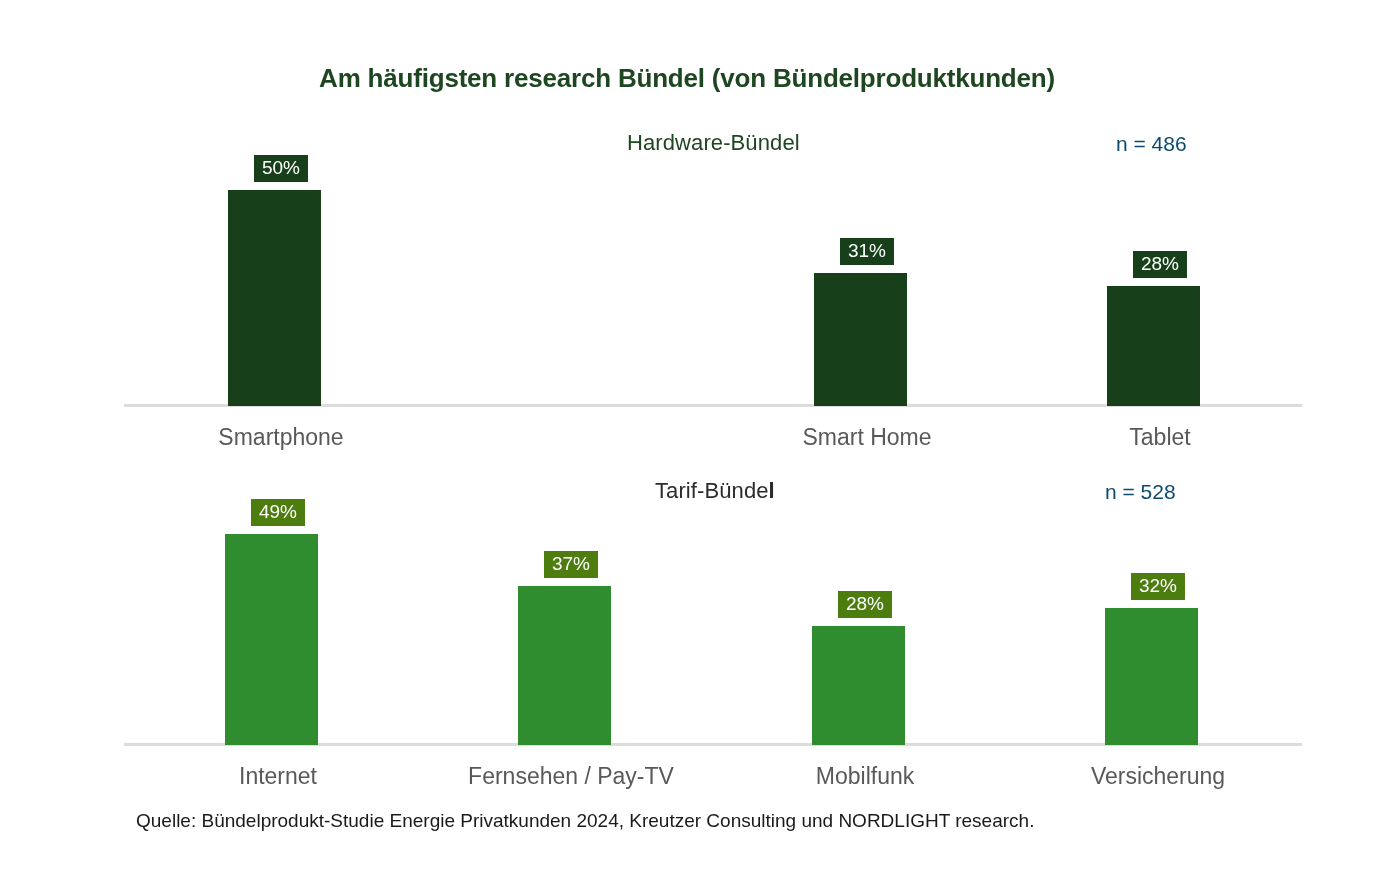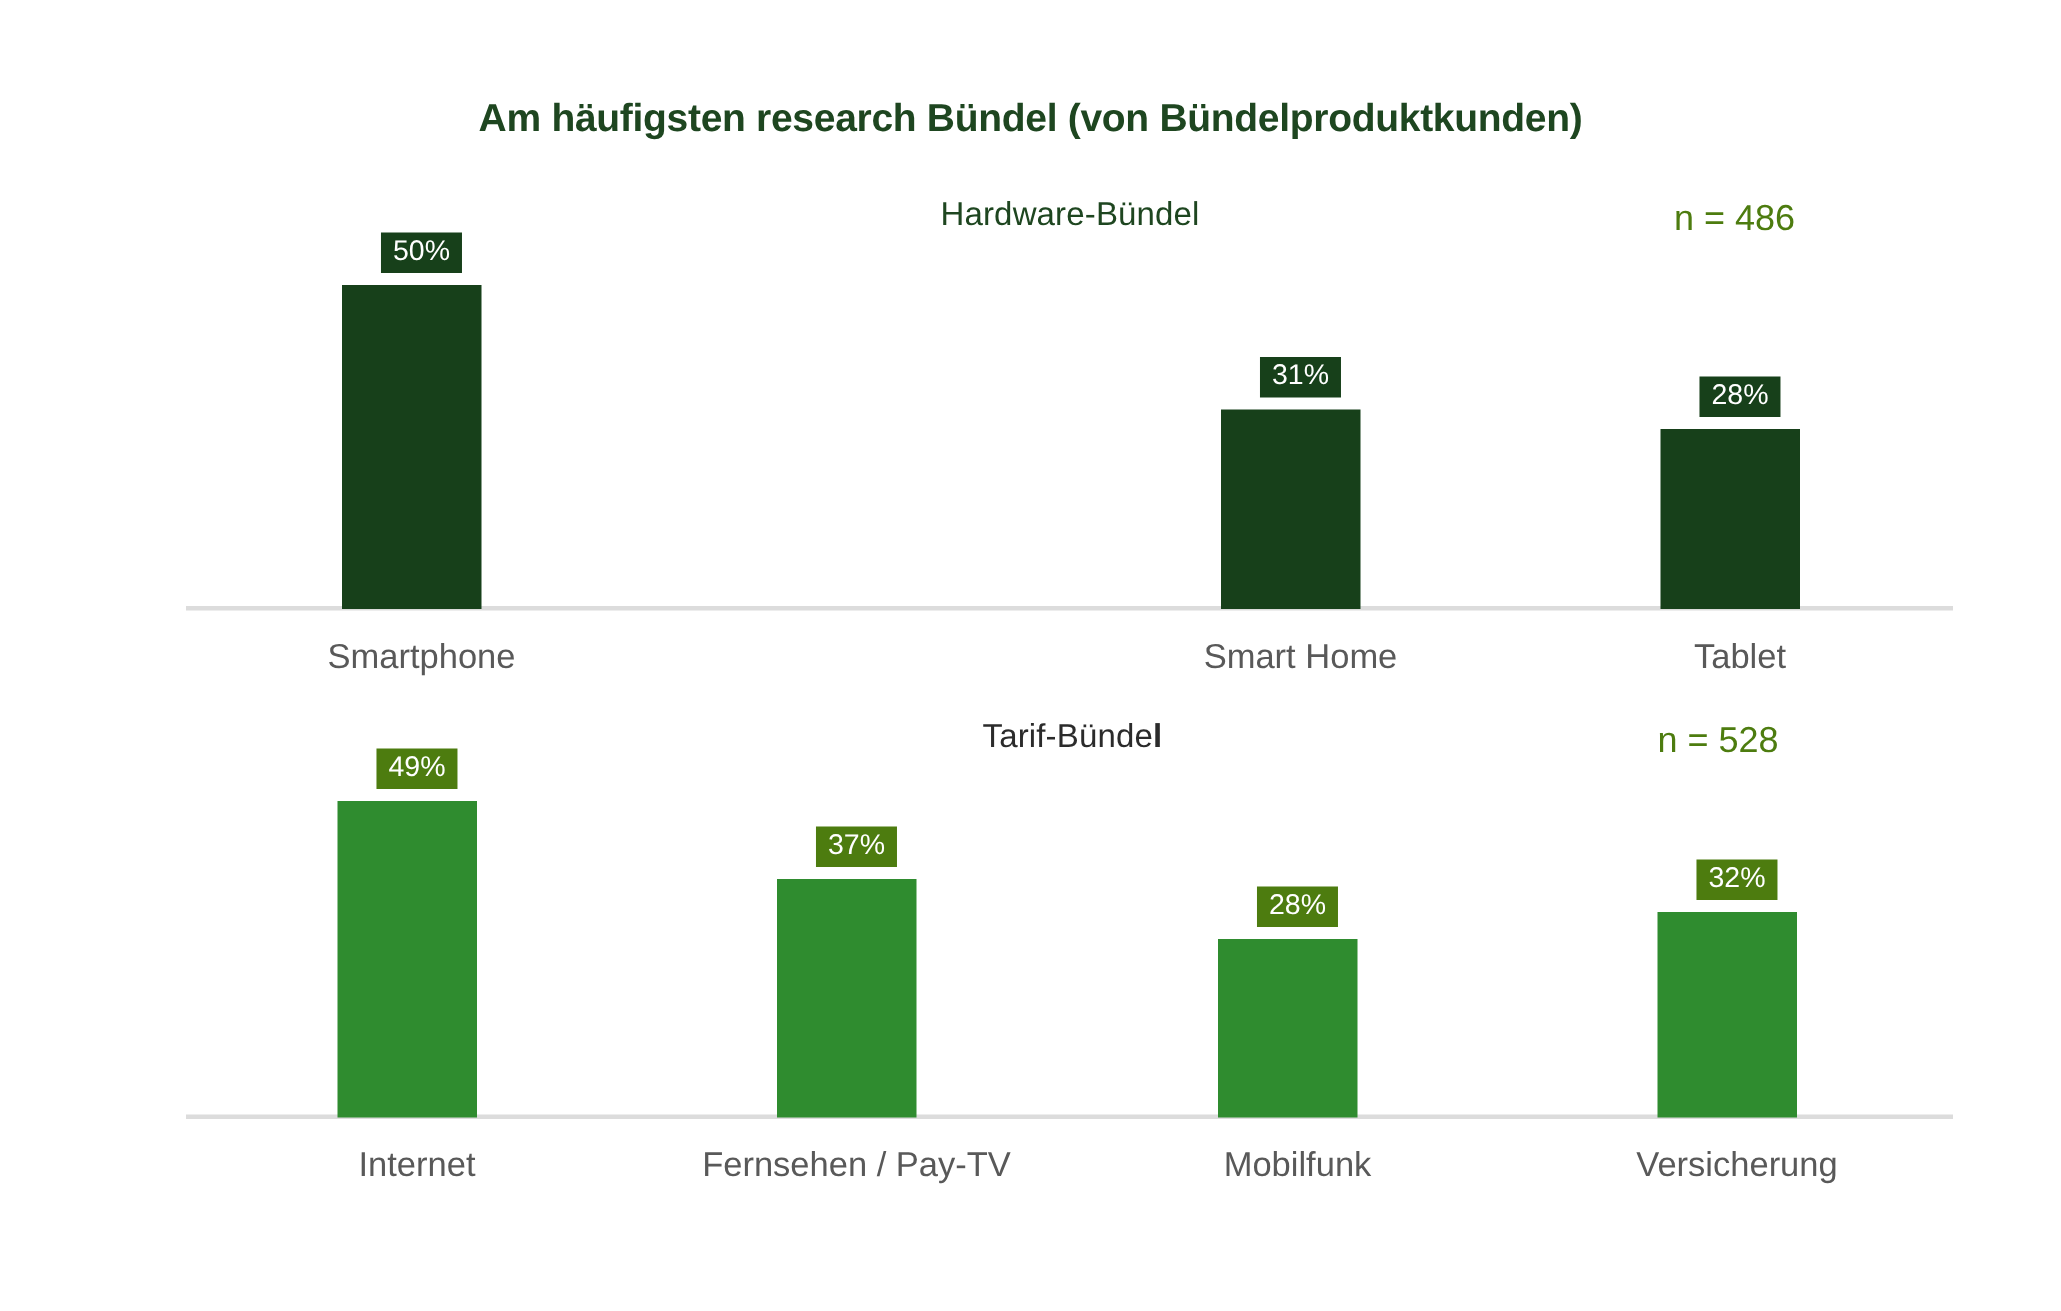--- a/index.html
+++ b/index.html
@@ -47,22 +47,22 @@
     height: 30px;
   }
   .panel-subtitle {
     position: absolute;
     font-size: 22px;
     letter-spacing: 0.1px;
     white-space: nowrap;
   }
   .panel-n {
     position: absolute;
-    font-size: 24px;
-    color: #4d7c0f;
+    font-size: 21px;
+    color: #0c4a6e;
     white-space: nowrap;
   }
 
   .plot {
     position: absolute;
     left: 124px;
     width: 1178px;
   }
   .axis-line {
     position: absolute;
@@ -208,14 +208,15 @@
       </div>
 
       <div class="bar-group" style="left:981px">
         <div class="bar" style="height:137px"></div>
         <div class="bar-label" style="bottom:145px">32%</div>
         <div class="cat-label">Versicherung</div>
       </div>
     </div>
   </div>
 
+  <div class="source-note">Quelle: Bündelprodukt-Studie Energie Privatkunden 2024, Kreutzer Consulting und NORDLIGHT research.</div>
 
 </div>
 
 </body></html>

